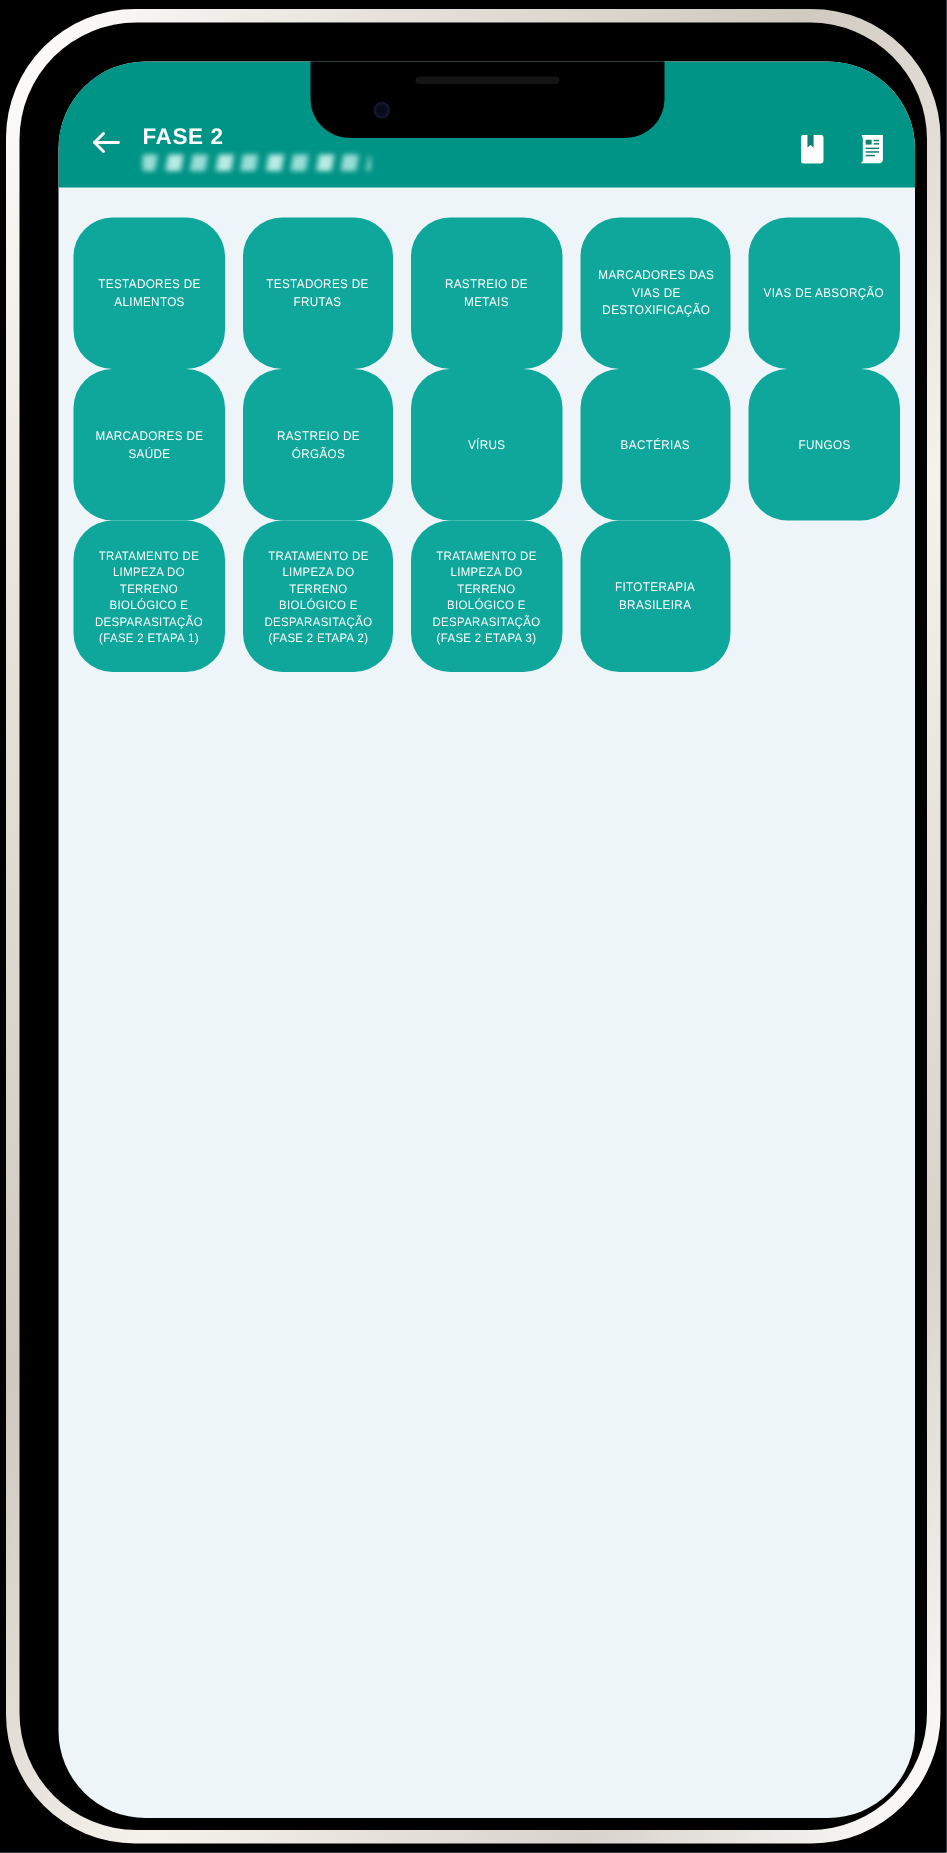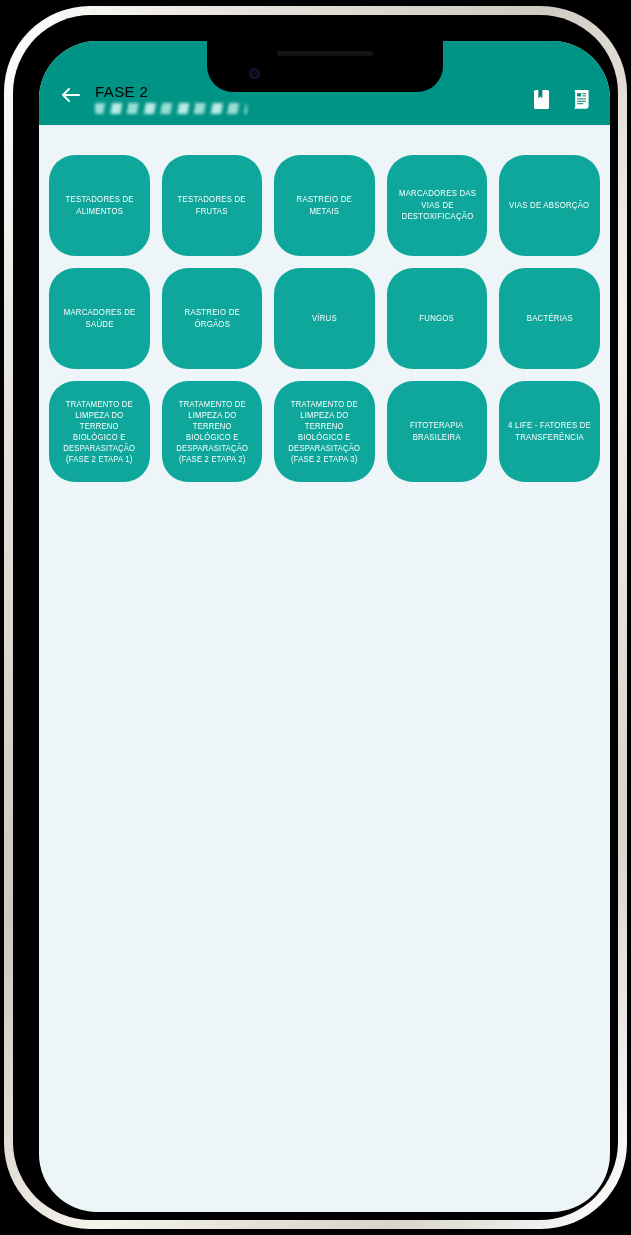--- a/index.html
+++ b/index.html
@@ -98,23 +98,23 @@
   }
   #back-button svg { display: block; }
 
   #titles {
     flex: 1 1 auto;
     margin-left: 6px;
     margin-bottom: 1px;
     min-width: 0;
   }
   #page-title {
-    color: #000000;
+    color: #ffffff;
     font-size: 15px;
-    font-weight: 400;
+    font-weight: 700;
     letter-spacing: .4px;
     line-height: 17px;
     white-space: nowrap;
   }
   #page-subtitle {
     position: relative;
     margin-top: 3px;
     height: 11px;
     width: 152px;
     border-radius: 2px;
@@ -141,24 +141,24 @@
     height: 24px;
     display: flex;
     align-items: center;
     justify-content: center;
   }
   .appbar-action svg { display: block; }
 
   
   #tile-grid {
     position: relative;
-    padding: 30px 10px 0 10px;
+    padding: 20px 10px 0 10px;
     display: grid;
     grid-template-columns: repeat(5, 1fr);
-    gap: 12px 12px;
+    gap: 0 12px;
     align-content: start;
   }
   .tile {
     background: #0FA79B;
     border-radius: 26px;
     height: 101px;
     display: flex;
     align-items: center;
     justify-content: center;
     text-align: center;
@@ -260,24 +260,24 @@
             <div class="tile-label">MARCADORES DE
 SAÚDE</div>
           </div>
           <div class="tile">
             <div class="tile-label">RASTREIO DE ÓRGÃOS</div>
           </div>
           <div class="tile">
             <div class="tile-label">VÍRUS</div>
           </div>
           <div class="tile">
+            <div class="tile-label">BACTÉRIAS</div>
+          </div>
+          <div class="tile">
             <div class="tile-label">FUNGOS</div>
-          </div>
-          <div class="tile">
-            <div class="tile-label">BACTÉRIAS</div>
           </div>
           <div class="tile long">
             <div class="tile-label">TRATAMENTO DE
 LIMPEZA DO TERRENO
 BIOLÓGICO E
 DESPARASITAÇÃO
 (FASE 2 ETAPA 1)</div>
           </div>
           <div class="tile long">
             <div class="tile-label">TRATAMENTO DE
@@ -290,21 +290,17 @@
             <div class="tile-label">TRATAMENTO DE
 LIMPEZA DO TERRENO
 BIOLÓGICO E
 DESPARASITAÇÃO
 (FASE 2 ETAPA 3)</div>
           </div>
           <div class="tile">
             <div class="tile-label">FITOTERAPIA
 BRASILEIRA</div>
           </div>
-          <div class="tile">
-            <div class="tile-label">4 LIFE - FATORES DE
-TRANSFERÊNCIA</div>
-          </div>
         </div>
 
     </div>
   </div>
 </div>
 
 </body></html>

